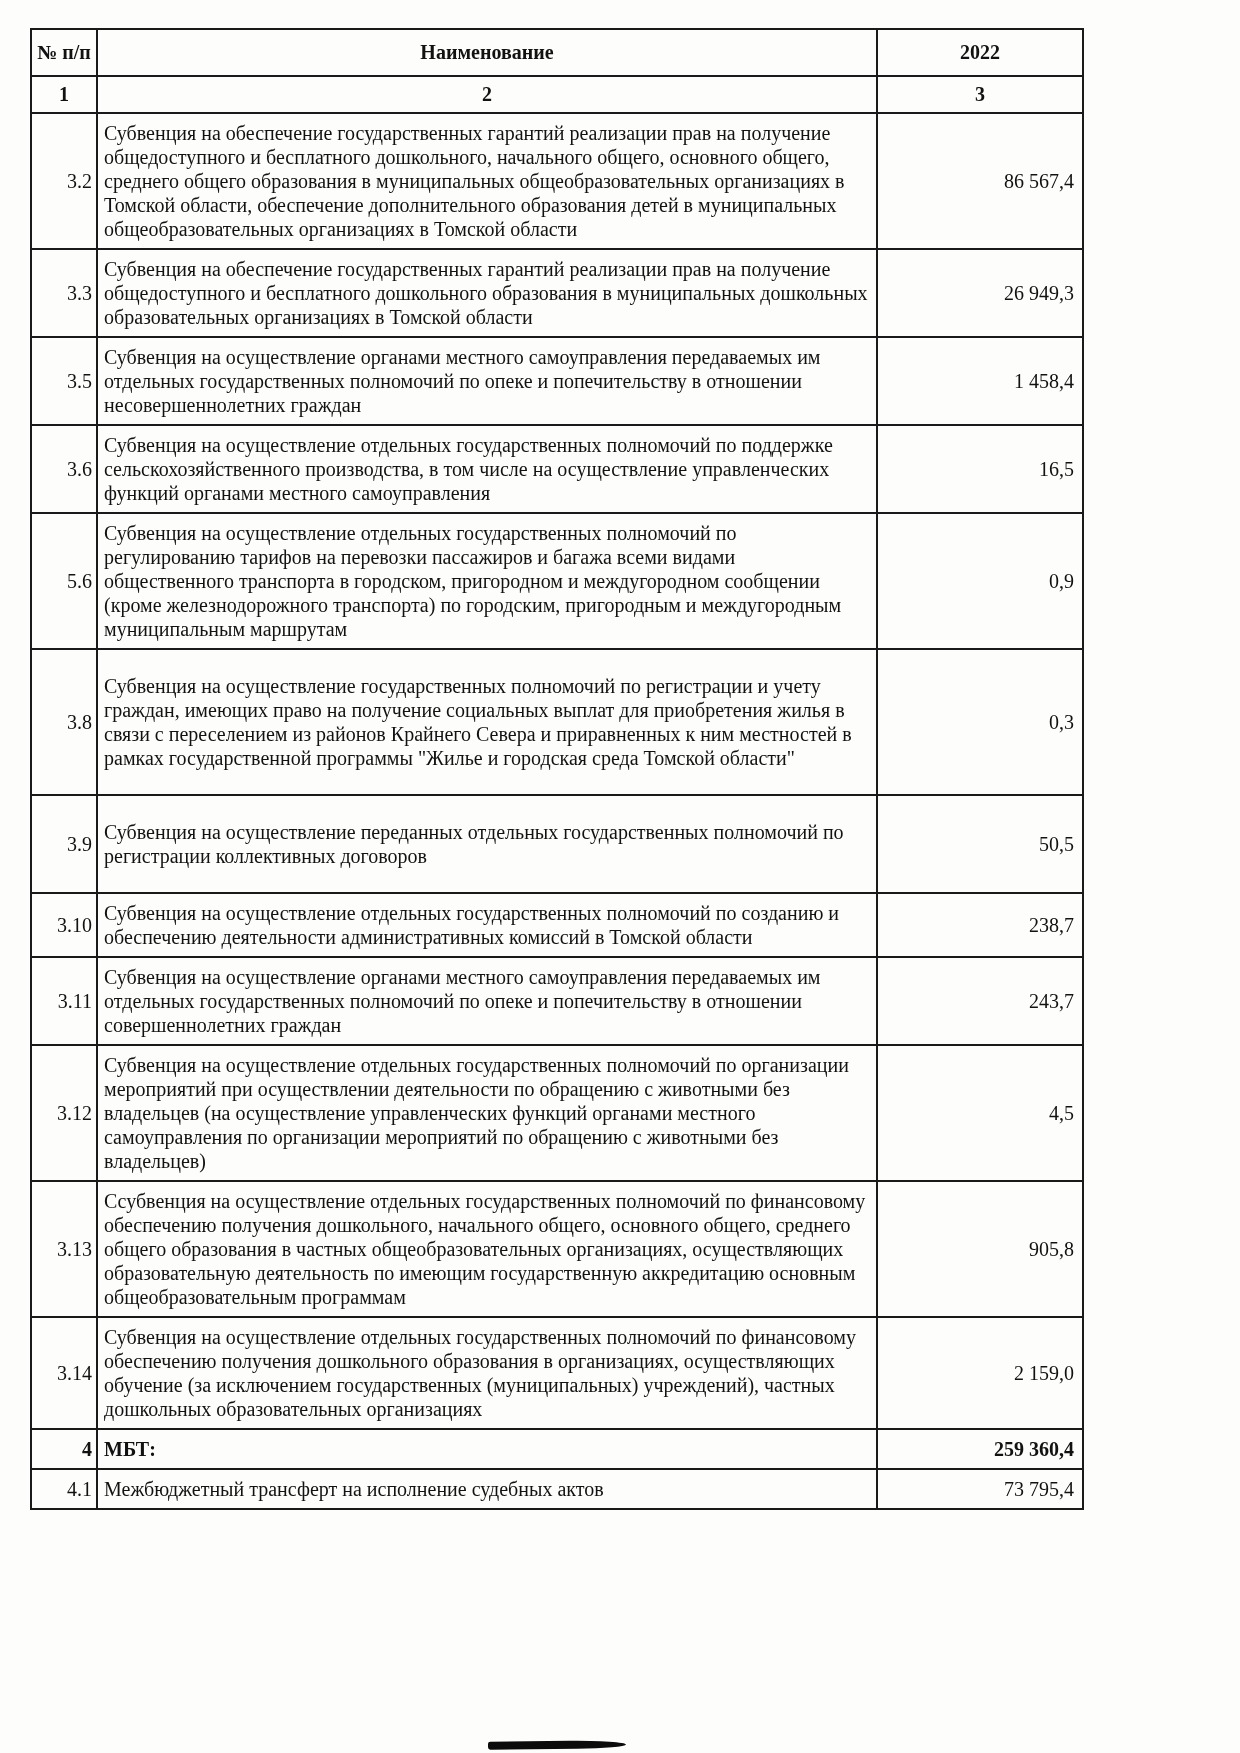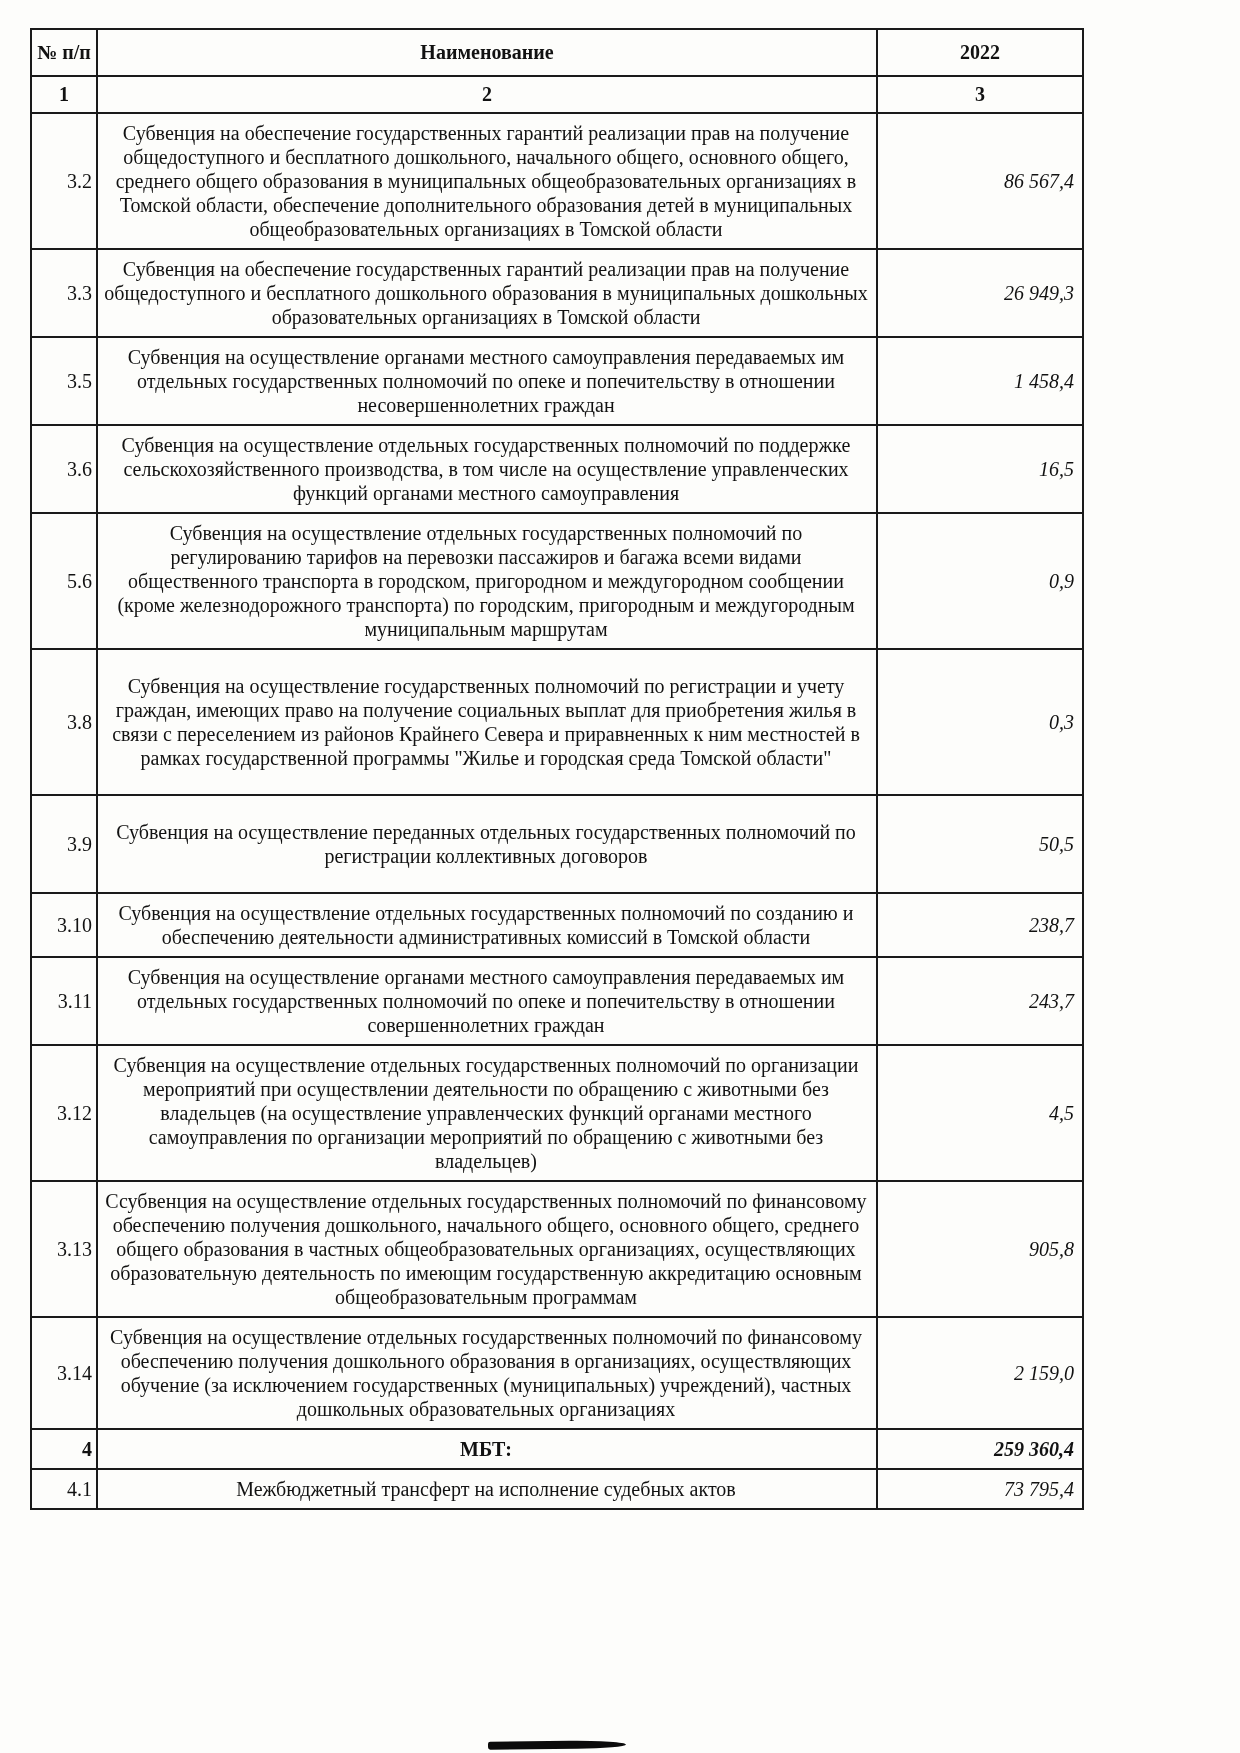--- a/index.html
+++ b/index.html
@@ -36,29 +36,28 @@
   }
   .doc-table thead tr.subheader th {
     padding: 6px 4px;
   }
   td.cell-num {
     text-align: right;
     padding: 6px 4px 6px 2px;
     white-space: nowrap;
   }
   td.cell-name {
-    text-align: center;
+    text-align: left;
     padding: 7px 8px 7px 6px;
     line-height: 24px;
   }
   td.cell-value {
     text-align: right;
     padding: 6px 8px;
     white-space: nowrap;
-    font-style: italic;
   }
   
   tbody tr:nth-child(6) td, tbody tr:nth-child(7) td {
     padding-top: 24px;
     padding-bottom: 24px;
   }
   tr.bold-row td { font-weight: bold; }
 
   .scan-artifact {
     position: absolute;

